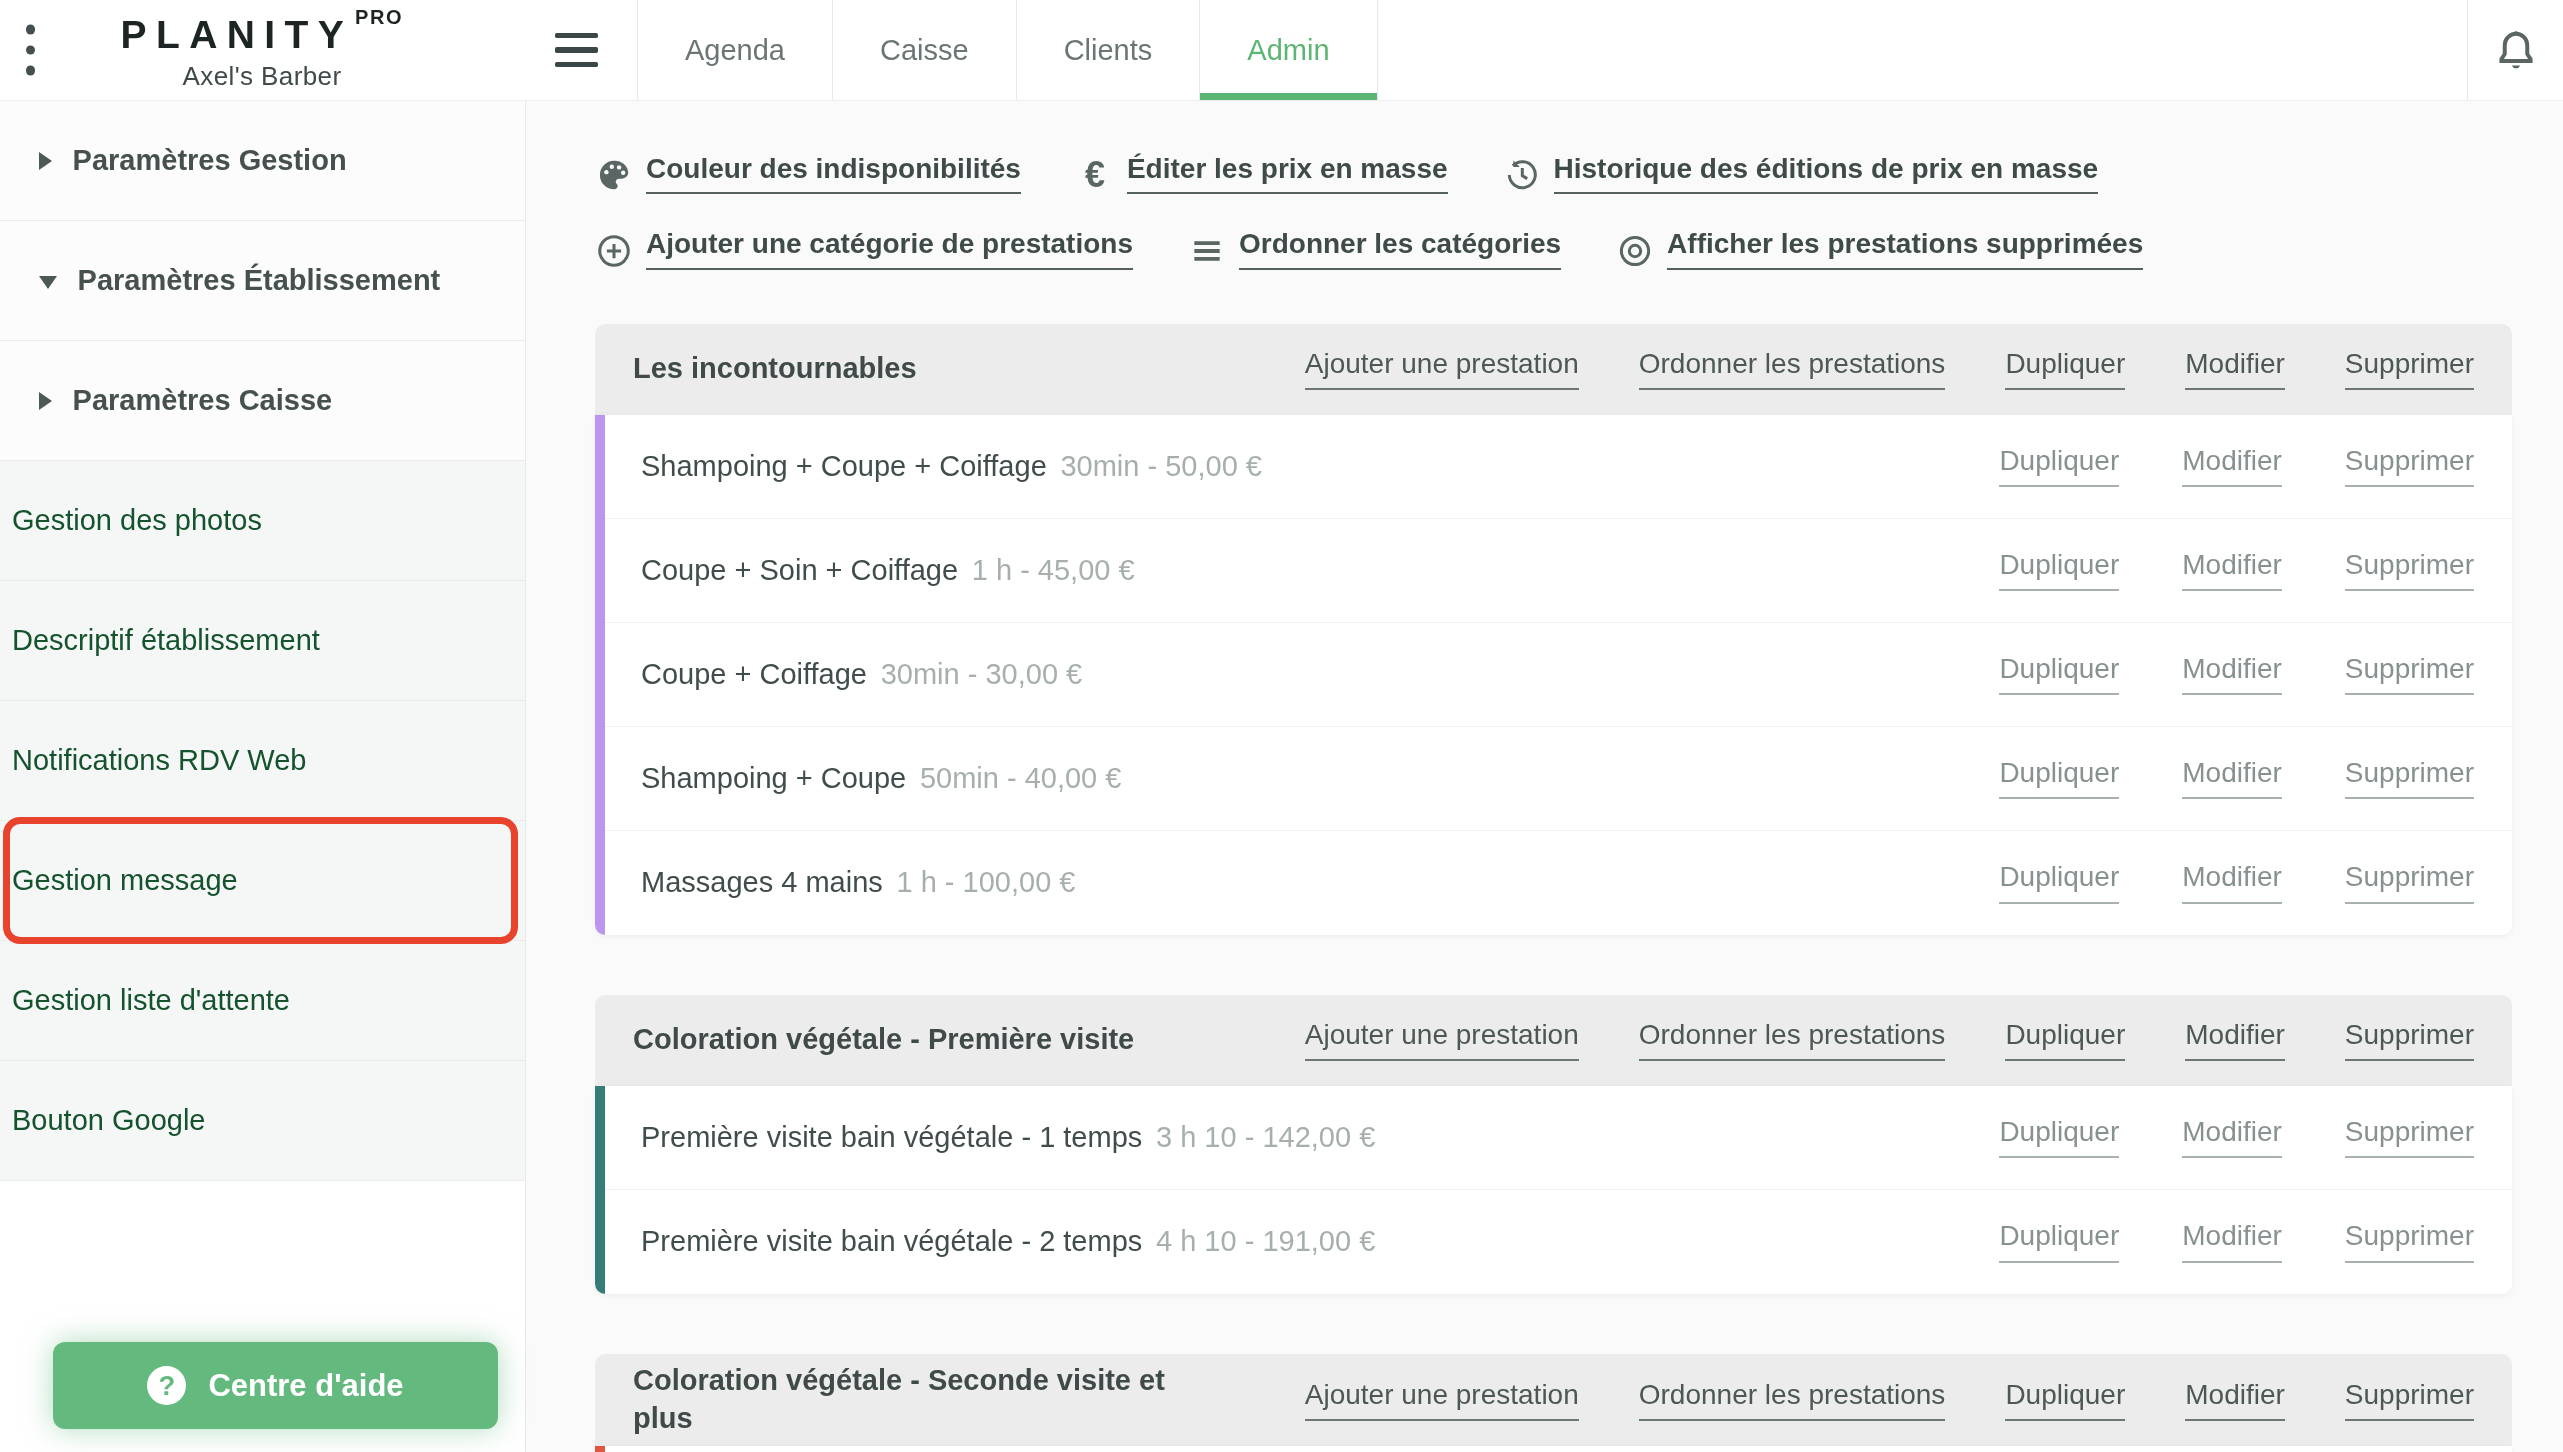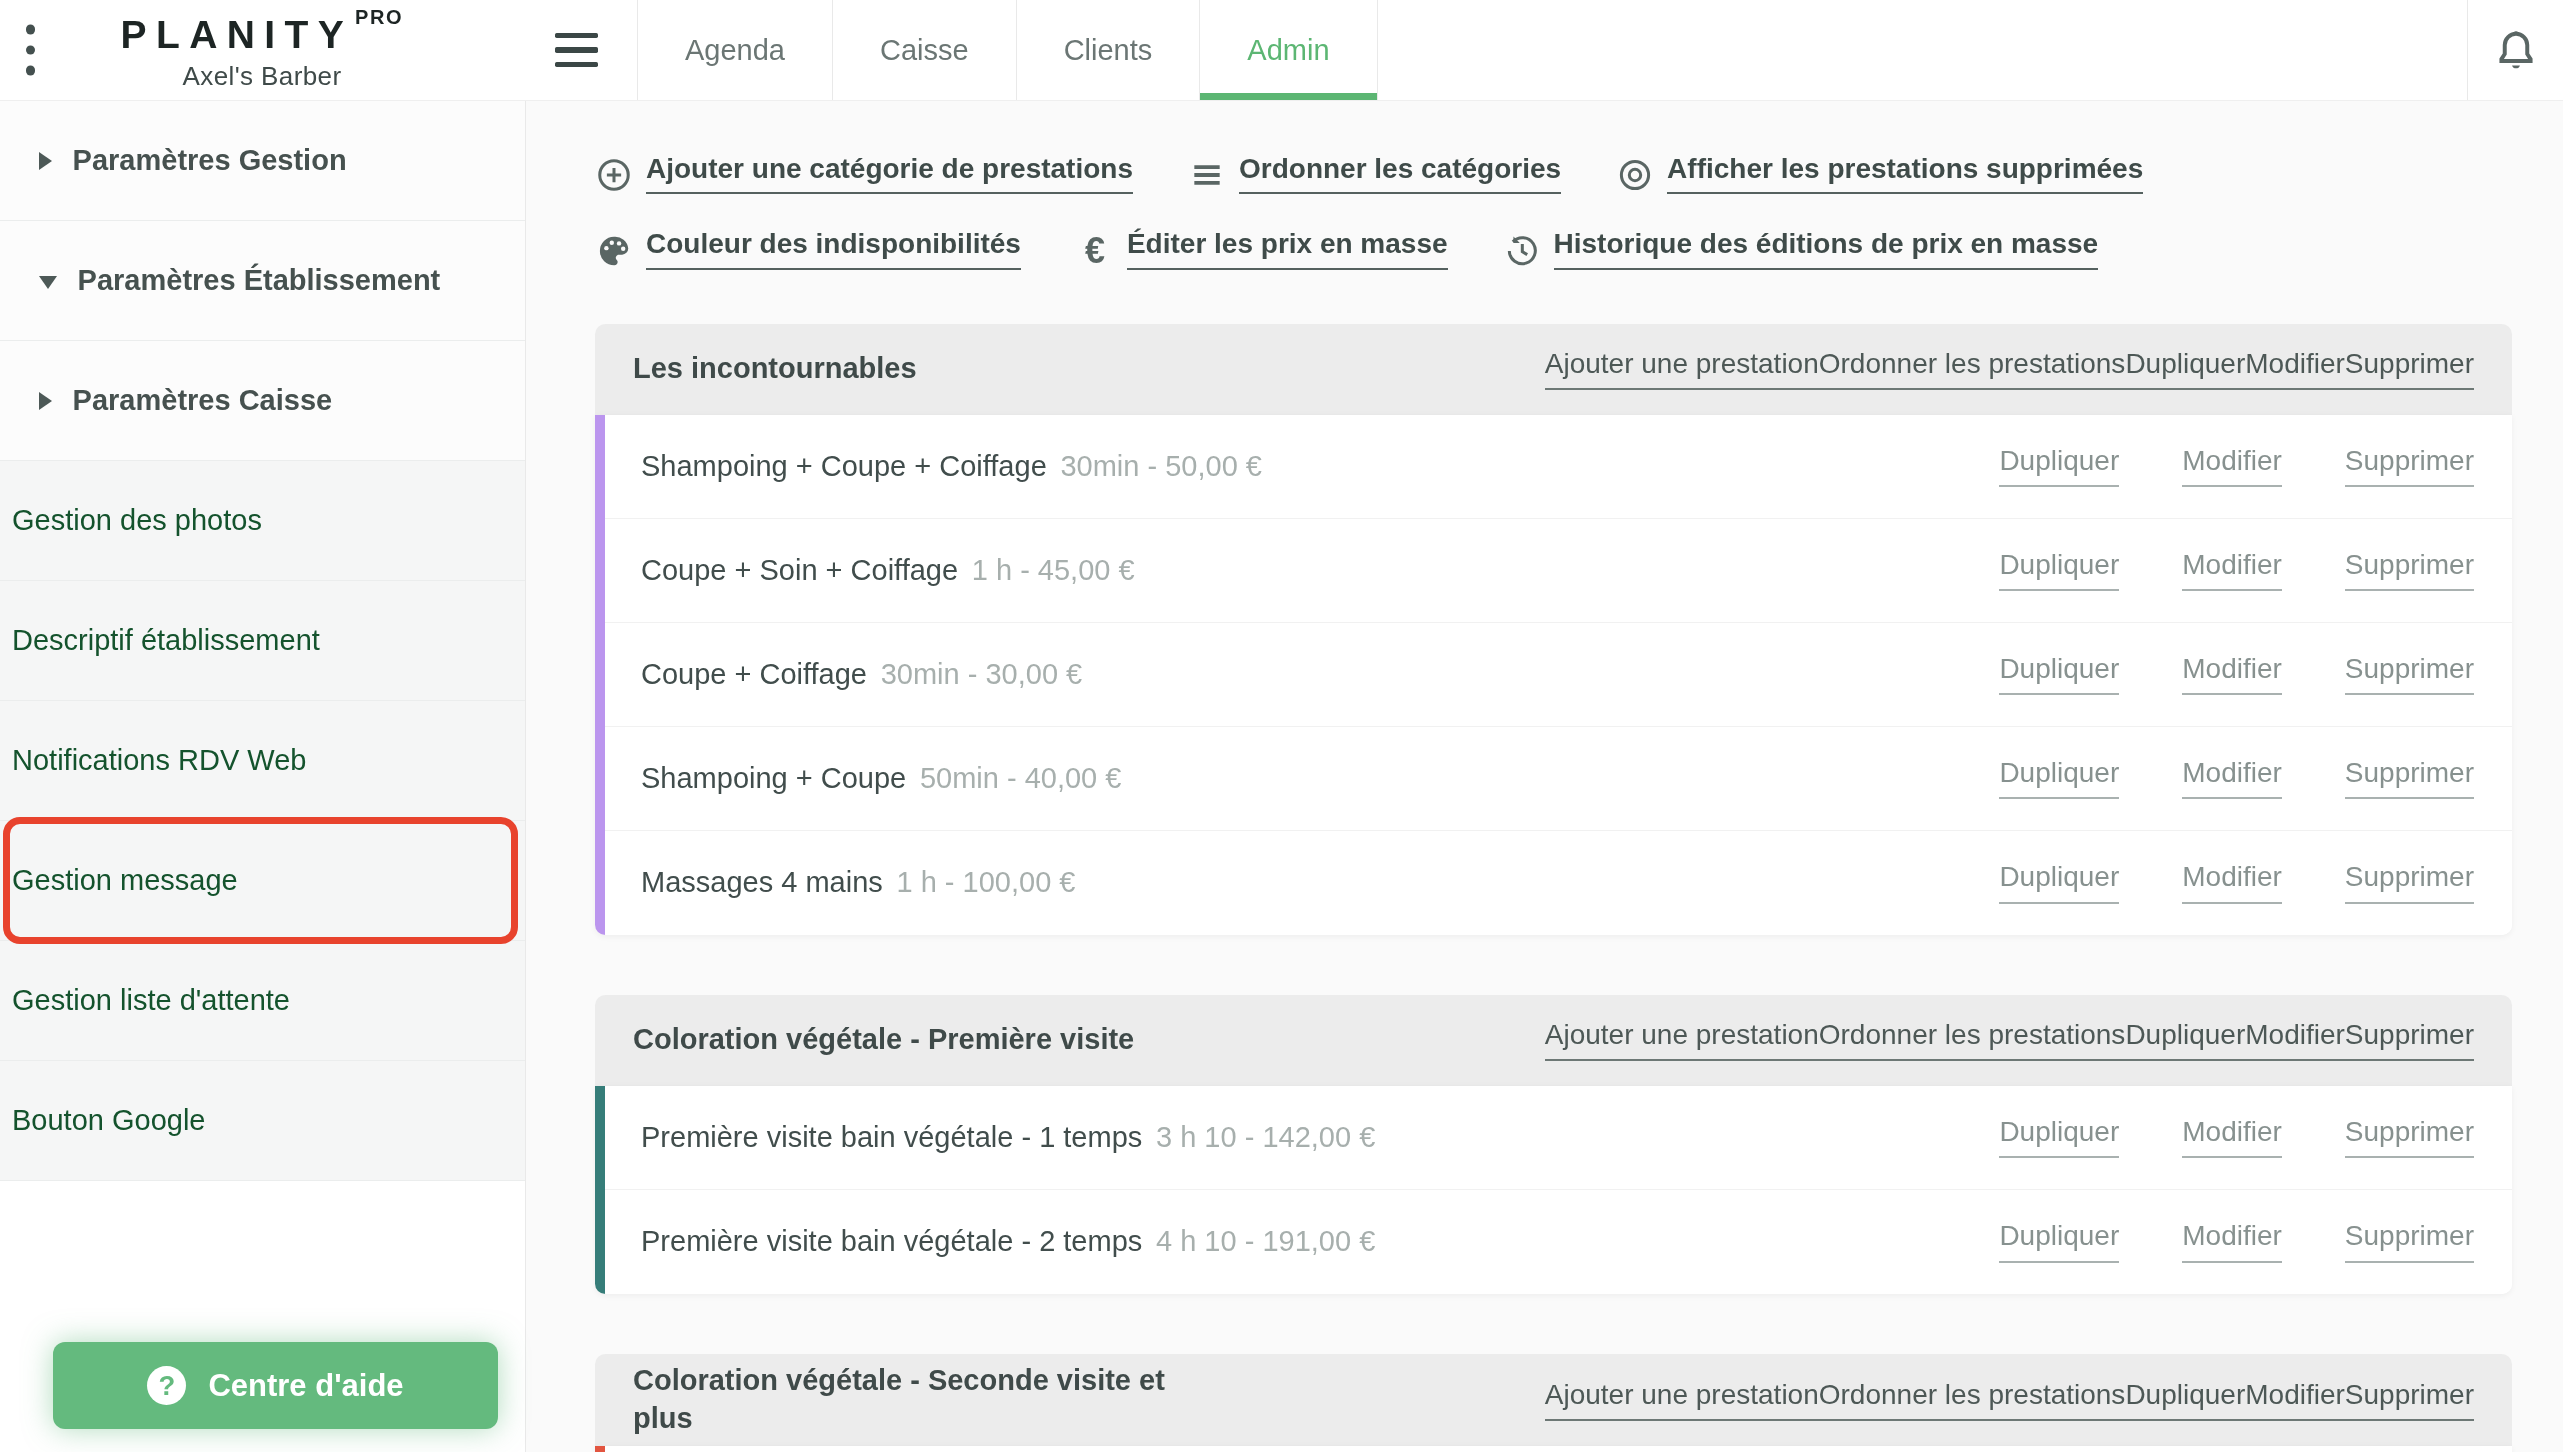--- a/index.html
+++ b/index.html
@@ -43,21 +43,21 @@
   .tb-link .u-dark { border-bottom:2.6px solid #55615f; padding-bottom:7.7px; }
   .icon { display:inline-flex; align-items:center; justify-content:center; width:38px; height:38px; flex:none; }
   .icon svg { width:100%; height:100%; }
   .euro-glyph { font-size:36px; color:#5a6664; font-weight:600; line-height:1; }
 
   .cards { margin-top:47px; }
   .card { width:1917px; margin-top:60px; }
   .card:first-child { margin-top:0; }
   .card-head { min-height:91px; display:flex; align-items:center; padding:8.6px 38px; background:#ececec; border-radius:10.3px 10.3px 0 0; }
   .card-title { font-weight:700; font-size:29px; color:#3f4a49; max-width:565px; line-height:1.3; }
-  .head-links { margin-left:auto; display:flex; }
+  .head-links { margin-left:auto; display:flex; gap:60px; }
   .head-link { font-size:28px; color:#4d5856; cursor:pointer; white-space:nowrap; }
   .u-mid { border-bottom:2.6px solid #6d7875; padding-bottom:8.6px; }
   .card-rows { border-left:10.3px solid var(--accent,#bb95ee); border-radius:0 0 10.3px 10.3px; overflow:hidden; background:#fff; box-shadow:0 1.7px 6.9px rgba(0,0,0,.05); }
   .card-rows.empty { height:39px; }
   .service-row { height:104px; display:flex; align-items:center; background:#fff; padding:0 38px 0 36px; border-bottom:1.7px solid #f1f1f1; font-size:29px; }
   .service-row:last-child { border-bottom:none; }
   .svc-name { color:#414d4c; white-space:nowrap; }
   .svc-detail { color:#a7afad; margin-left:13.7px; white-space:nowrap; }
   .row-links { margin-left:auto; display:flex; gap:63px; align-items:center; }
   .row-link { font-size:28px; color:#87918f; cursor:pointer; white-space:nowrap; }
@@ -139,48 +139,20 @@
       <span>Centre d'aide</span>
     </button>
   </div>
 
   <div class="main">
     <div id="toolbar">
         <div class="tb-row">
           <span class="tb-link">
             <span class="icon">
               <svg viewBox="0 0 24 24">
-                <circle cx="12" cy="12" r="9" fill="none" stroke="#5a6664" stroke-width="1.9"></circle>
-                <path d="M12 7.5v9M7.5 12h9" stroke="#5a6664" stroke-width="1.9"></path>
-              </svg>
-            </span>
-            <span class="u-dark">Ajouter une catégorie de prestations</span>
-          </span>
-          <span class="tb-link">
-            <span class="icon">
-              <svg viewBox="0 0 24 24">
-                <path d="M4 7h16M4 12h16M4 17h16" stroke="#5a6664" stroke-width="2.4"></path>
-              </svg>
-            </span>
-            <span class="u-dark">Ordonner les catégories</span>
-          </span>
-          <span class="tb-link">
-            <span class="icon">
-              <svg viewBox="0 0 24 24">
-                <circle cx="12" cy="12" r="8.6" fill="none" stroke="#5a6664" stroke-width="1.9"></circle>
-                <circle cx="12" cy="12" r="3.6" fill="none" stroke="#5a6664" stroke-width="1.9"></circle>
-              </svg>
-            </span>
-            <span class="u-dark">Afficher les prestations supprimées</span>
-          </span>
-        </div>
-        <div class="tb-row">
-          <span class="tb-link">
-            <span class="icon">
-              <svg viewBox="0 0 24 24">
                 <path d="M12 3a9 9 0 1 0 .2 18c1.3 0 2.1-.9 2.1-2 0-.6-.3-1-.7-1.4-.3-.4-.5-.8-.5-1.3 0-1.1.9-2 2-2h2A4 4 0 0 0 21 10.4 8.3 8.3 0 0 0 12 3z" fill="#5a6664"></path>
                 <circle cx="7.2" cy="10.2" r="1.4" fill="#fafafa"></circle>
                 <circle cx="10.6" cy="6.8" r="1.4" fill="#fafafa"></circle>
                 <circle cx="15.2" cy="7.2" r="1.4" fill="#fafafa"></circle>
                 <circle cx="17.8" cy="10.6" r="1.4" fill="#fafafa"></circle>
               </svg>
             </span>
             <span class="u-dark">Couleur des indisponibilités</span>
           </span>
           <span class="tb-link">
@@ -191,20 +163,48 @@
           </span>
           <span class="tb-link">
             <span class="icon">
               <svg viewBox="0 0 24 24">
                 <path d="M6.2 6.2A8.2 8.2 0 1 1 4 12" fill="none" stroke="#5a6664" stroke-width="1.9"></path>
                 <path d="M6.6 2.9v4h4z" fill="#5a6664"></path>
                 <path d="M12.2 7.6v4.8l3.1 1.9" fill="none" stroke="#5a6664" stroke-width="1.9"></path>
               </svg>
             </span>
             <span class="u-dark">Historique des éditions de prix en masse</span>
+          </span>
+        </div>
+        <div class="tb-row">
+          <span class="tb-link">
+            <span class="icon">
+              <svg viewBox="0 0 24 24">
+                <circle cx="12" cy="12" r="9" fill="none" stroke="#5a6664" stroke-width="1.9"></circle>
+                <path d="M12 7.5v9M7.5 12h9" stroke="#5a6664" stroke-width="1.9"></path>
+              </svg>
+            </span>
+            <span class="u-dark">Ajouter une catégorie de prestations</span>
+          </span>
+          <span class="tb-link">
+            <span class="icon">
+              <svg viewBox="0 0 24 24">
+                <path d="M4 7h16M4 12h16M4 17h16" stroke="#5a6664" stroke-width="2.4"></path>
+              </svg>
+            </span>
+            <span class="u-dark">Ordonner les catégories</span>
+          </span>
+          <span class="tb-link">
+            <span class="icon">
+              <svg viewBox="0 0 24 24">
+                <circle cx="12" cy="12" r="8.6" fill="none" stroke="#5a6664" stroke-width="1.9"></circle>
+                <circle cx="12" cy="12" r="3.6" fill="none" stroke="#5a6664" stroke-width="1.9"></circle>
+              </svg>
+            </span>
+            <span class="u-dark">Afficher les prestations supprimées</span>
           </span>
         </div>
       </div>
     <div class="cards" id="cards">
         <section class="card">
           <div class="card-head">
             <div class="card-title">Les incontournables</div>
             <div class="head-links">
               <span class="head-link u-mid">Ajouter une prestation</span>
               <span class="head-link u-mid">Ordonner les prestations</span>

